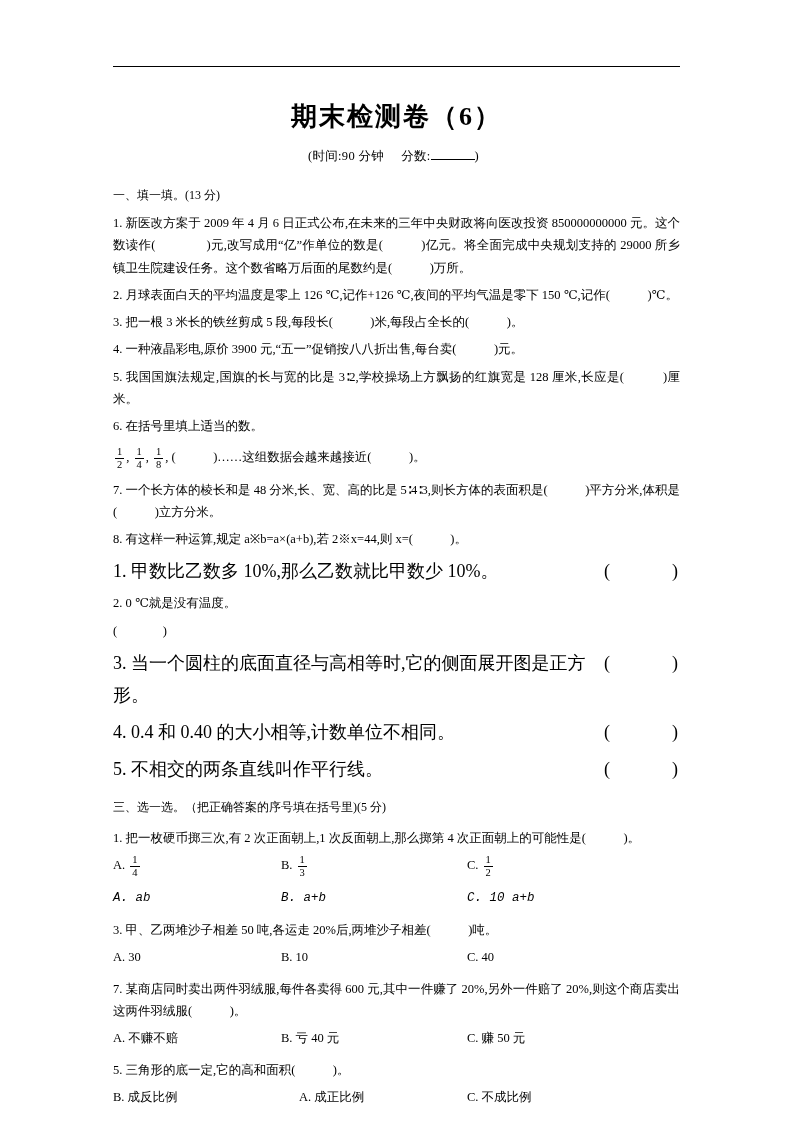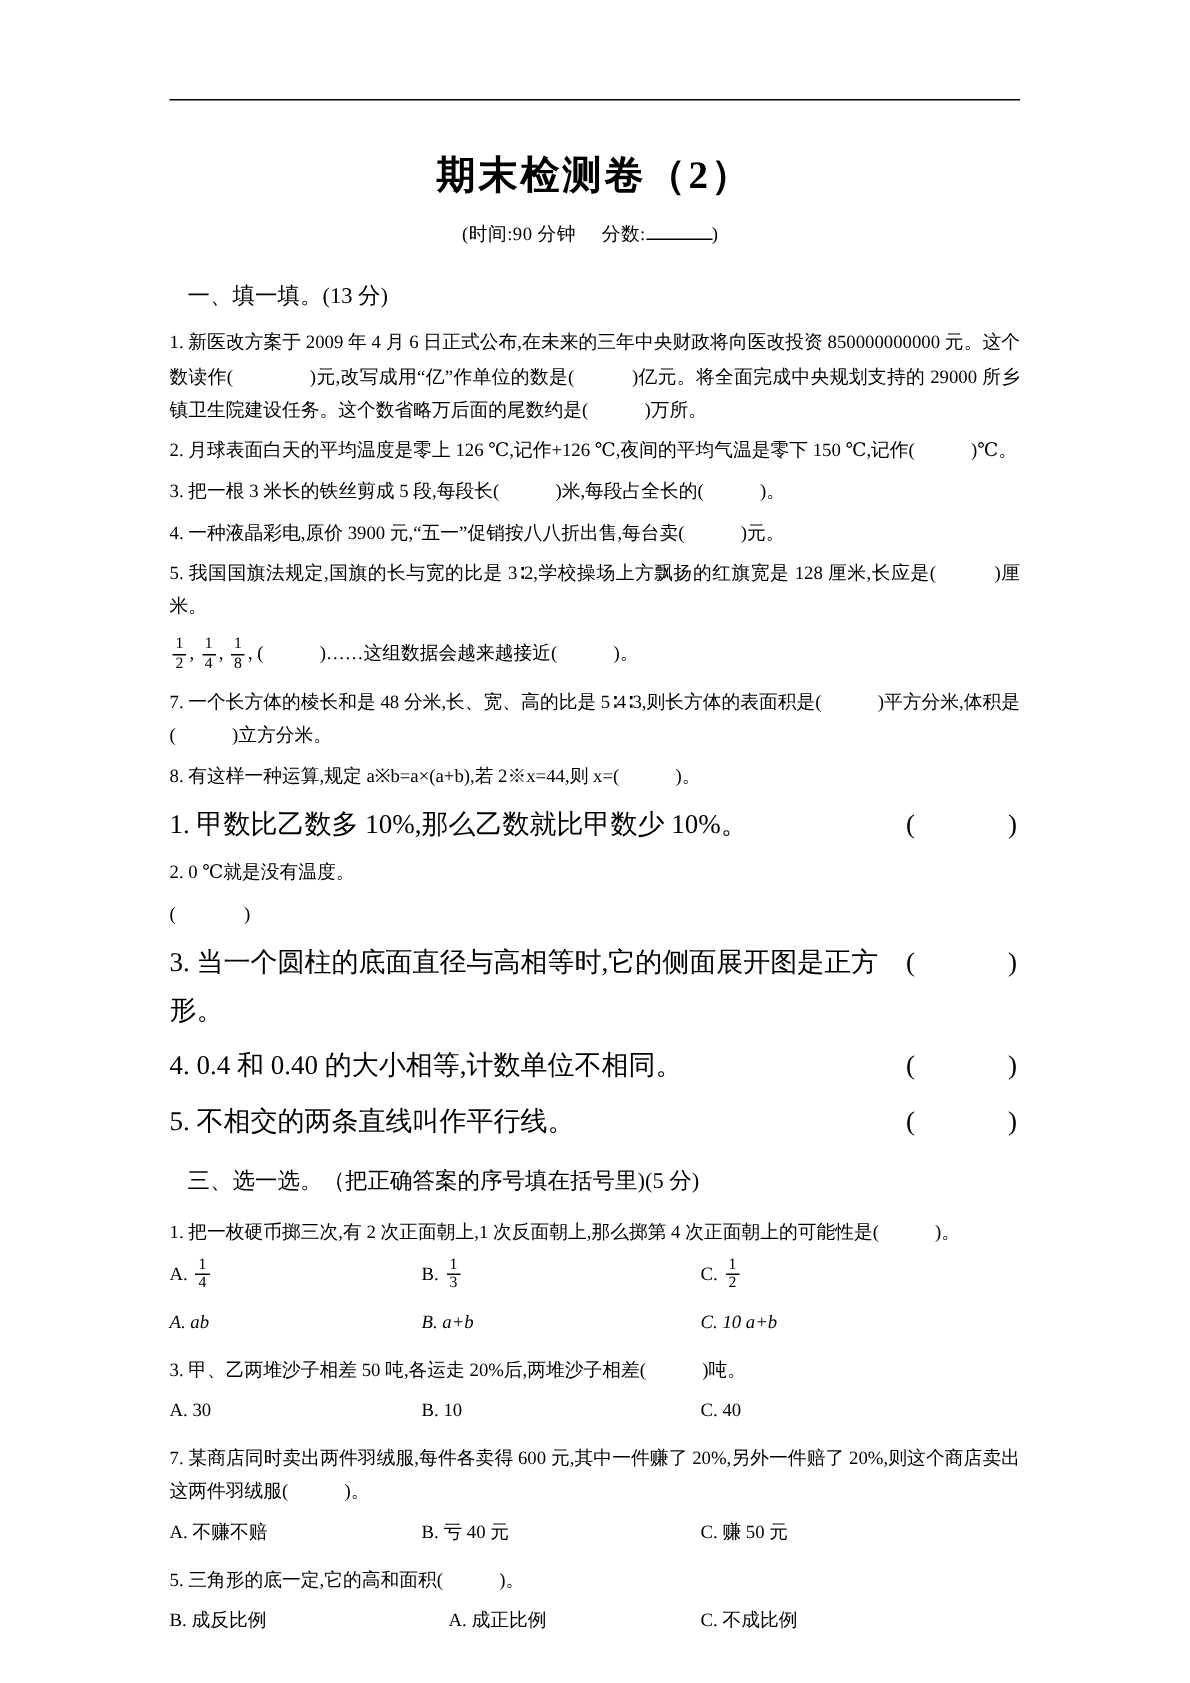--- a/index.html
+++ b/index.html
@@ -44,22 +44,22 @@
     font-size: 12.5px;
     margin: 0 6px 20px 0;
     letter-spacing: 0.3px;
   }
   .subtitle .blank-ul {
     display: inline-block;
     border-bottom: 1px solid #000;
     width: 44px;
   }
   .sec-head {
-    font-size: 15px;
-    margin: 12px 0 6px 12px;
+    font-size: 12px;
+    margin: 12px 0 6px 0;
     line-height: 1.75;
   }
   .q {
     font-size: 12.5px;
     line-height: 1.78;
     margin: 0 0 5px 0;
     text-align: justify;
   }
   .frac {
     display: inline-block;
@@ -110,46 +110,47 @@
     font-size: 12.5px;
     line-height: 1.9;
     margin: 2px 0 8px 0;
   }
   .opts .opt {
     flex: 0 0 auto;
   }
   .opt-a { width: 168px; }
   .opt-b { width: 186px; }
   .opt-c { width: auto; }
-  .ital { font-style: italic; }
+  .ital { font-style: italic; font-family: Liberation Mono, monospace; }
   .sp-q { margin-top: 9px; }
 </style>
 </head>
 <body>
 
 <div class="page">
   <div class="content">
 
     <div class="top-rule"></div>
 
-    <h1 class="doc-title">期末检测卷（2）</h1>
+    <h1 class="doc-title">期末检测卷（6）</h1>
 
     <div class="subtitle">
       <span>(时间:90 分钟</span>
       &nbsp;&nbsp;&nbsp;
       <span>分数:</span><span class="blank-ul"></span><span>)</span>
     </div>
 
     <div class="sec-head">一、填一填。(13 分)</div>
 
     <p class="q">1. 新医改方案于 2009 年 4 月 6 日正式公布,在未来的三年中央财政将向医改投资 850000000000 元。这个数读作(　　　　)元,改写成用“亿”作单位的数是(　　　)亿元。将全面完成中央规划支持的 29000 所乡镇卫生院建设任务。这个数省略万后面的尾数约是(　　　)万所。</p>
     <p class="q">2. 月球表面白天的平均温度是零上 126 ℃,记作+126 ℃,夜间的平均气温是零下 150 ℃,记作(　　　)℃。</p>
     <p class="q">3. 把一根 3 米长的铁丝剪成 5 段,每段长(　　　)米,每段占全长的(　　　)。</p>
     <p class="q">4. 一种液晶彩电,原价 3900 元,“五一”促销按八八折出售,每台卖(　　　)元。</p>
     <p class="q">5. 我国国旗法规定,国旗的长与宽的比是 3∶2,学校操场上方飘扬的红旗宽是 128 厘米,长应是(　　　)厘米。</p>
+    <p class="q">6. 在括号里填上适当的数。</p>
 
     <div class="fracline">
       <span class="frac">
         <span class="num">1</span>
         <span class="den">2</span>
       </span>,
       <span class="frac">
         <span class="num">1</span>
         <span class="den">4</span>
       </span>,

